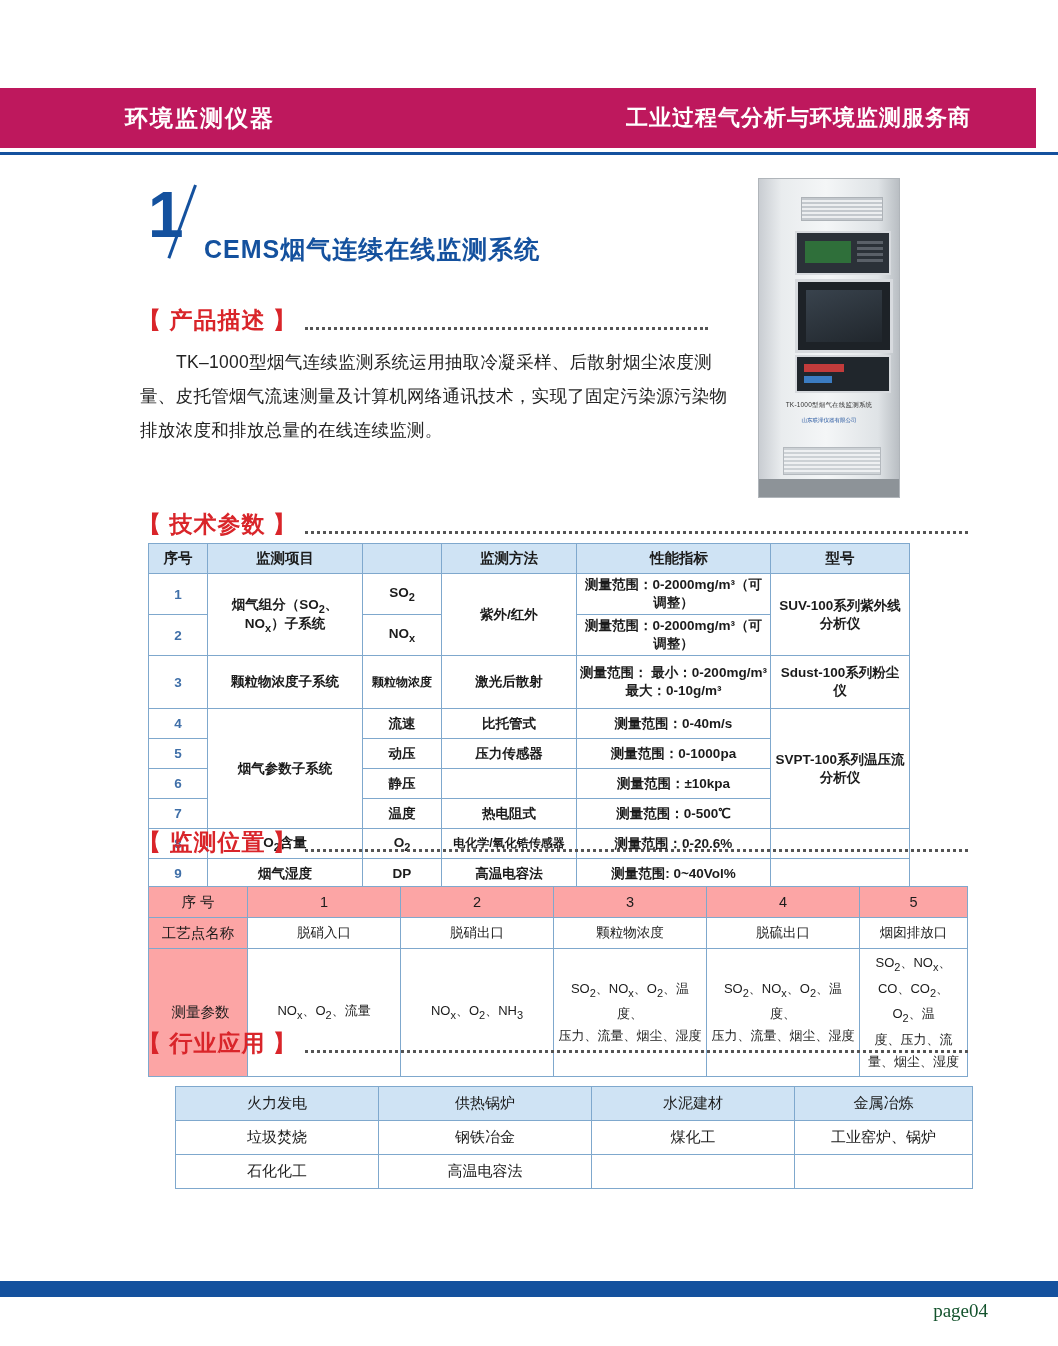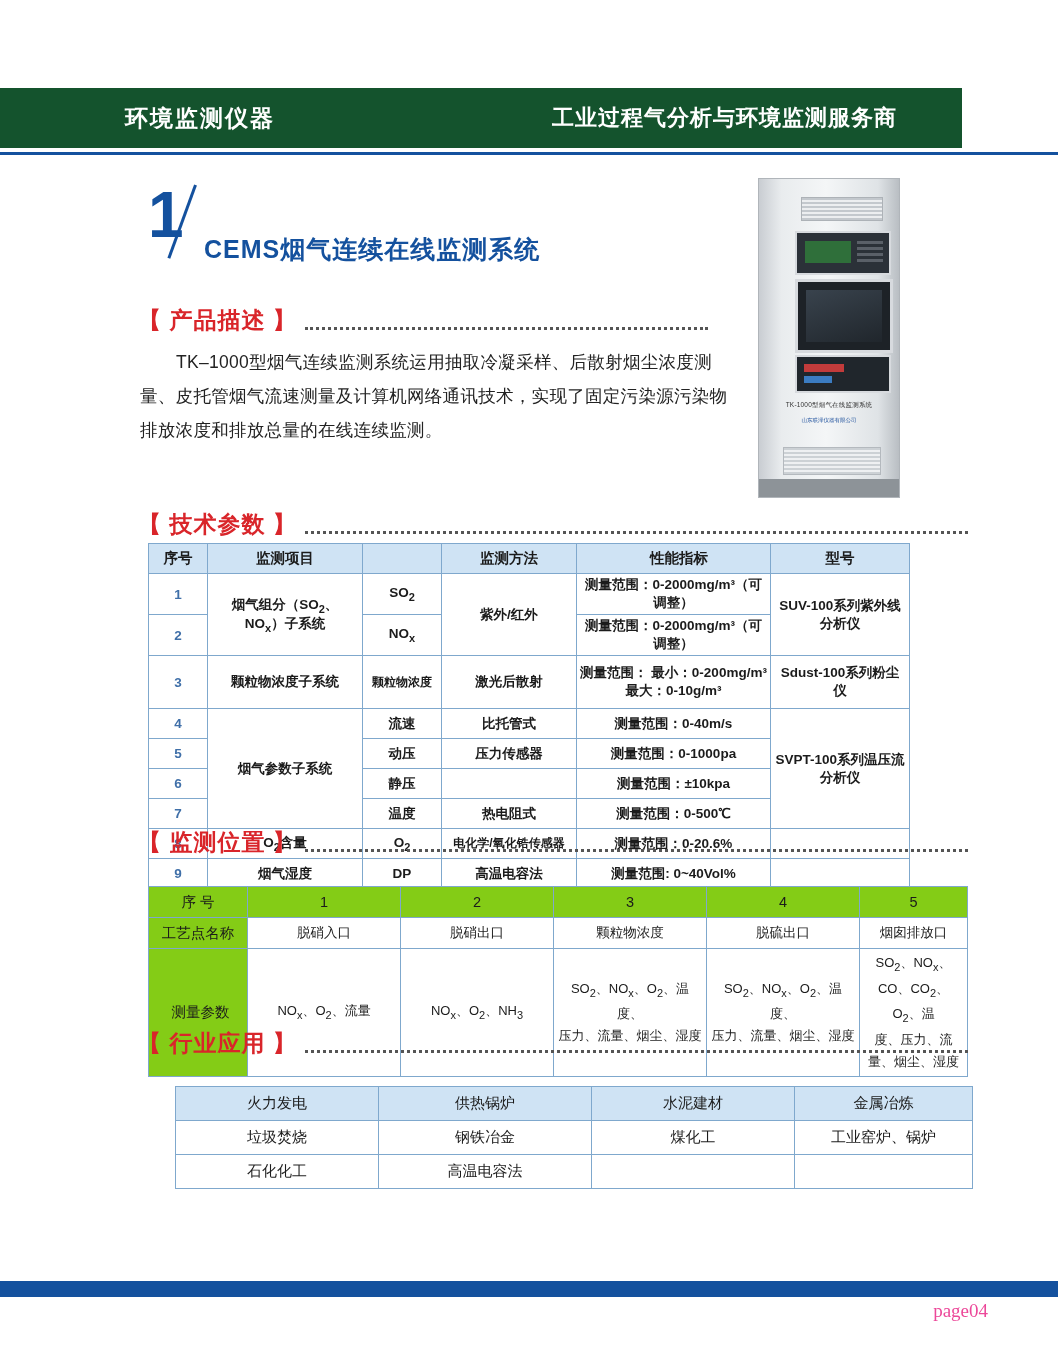--- a/index.html
+++ b/index.html
@@ -20,23 +20,23 @@
     left: 0; top: 0;
     width: 1058px;
     height: 1346px;
     background: #fff;
   }
   
   .header-band {
     position: absolute;
     left: 0;
     top: 88px;
-    width: 962px;
+    width: 1036px;
     height: 60px;
-    background: #14532d;
+    background: #be185d;
   }
   .header-band .left-title {
     position: absolute;
     left: 125px;
     top: 50%;
     transform: translateY(-50%);
     color: #ffffff;
     font-size: 23px;
     font-weight: bold;
     letter-spacing: 2px;
@@ -66,21 +66,21 @@
     top: 1281px;
     width: 1058px;
     height: 16px;
     background: #14519e;
   }
   .footer-page {
     position: absolute;
     right: 70px;
     top: 1300px;
     font-size: 19px;
-    color: #ec4899;
+    color: #14532d;
     font-family: "Liberation Serif", serif;
   }
   
   .title-block {
     position: absolute;
     left: 148px;
     top: 185px;
     width: 600px;
     height: 90px;
   }
@@ -275,21 +275,21 @@
   .tbl-tech td { height: 25px; font-weight: bold; }
   .idx { color: #3f6fa8; }
   .tbl-pos {
     position: absolute;
     left: 148px;
     top: 886px;
     width: 820px;
   }
   .tbl-pos td { height: 26px; }
   .tbl-pos .rowhead {
-    background: #84cc16;
+    background: #fca5a5;
     font-size: 14.5px;
   }
   .tbl-pos .param-cell {
     font-size: 13px;
     line-height: 22px;
     padding: 3px 4px;
   }
   .tbl-app {
     position: absolute;
     left: 175px;

